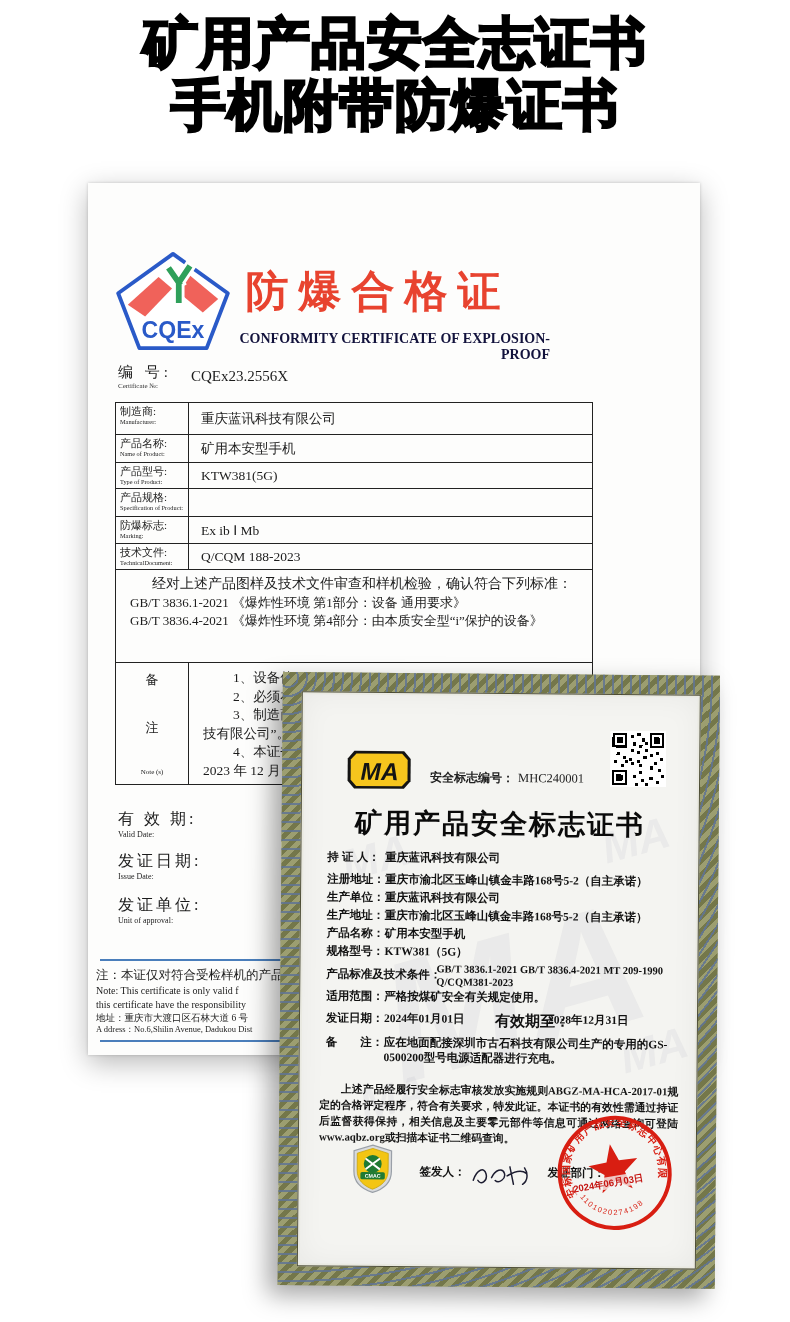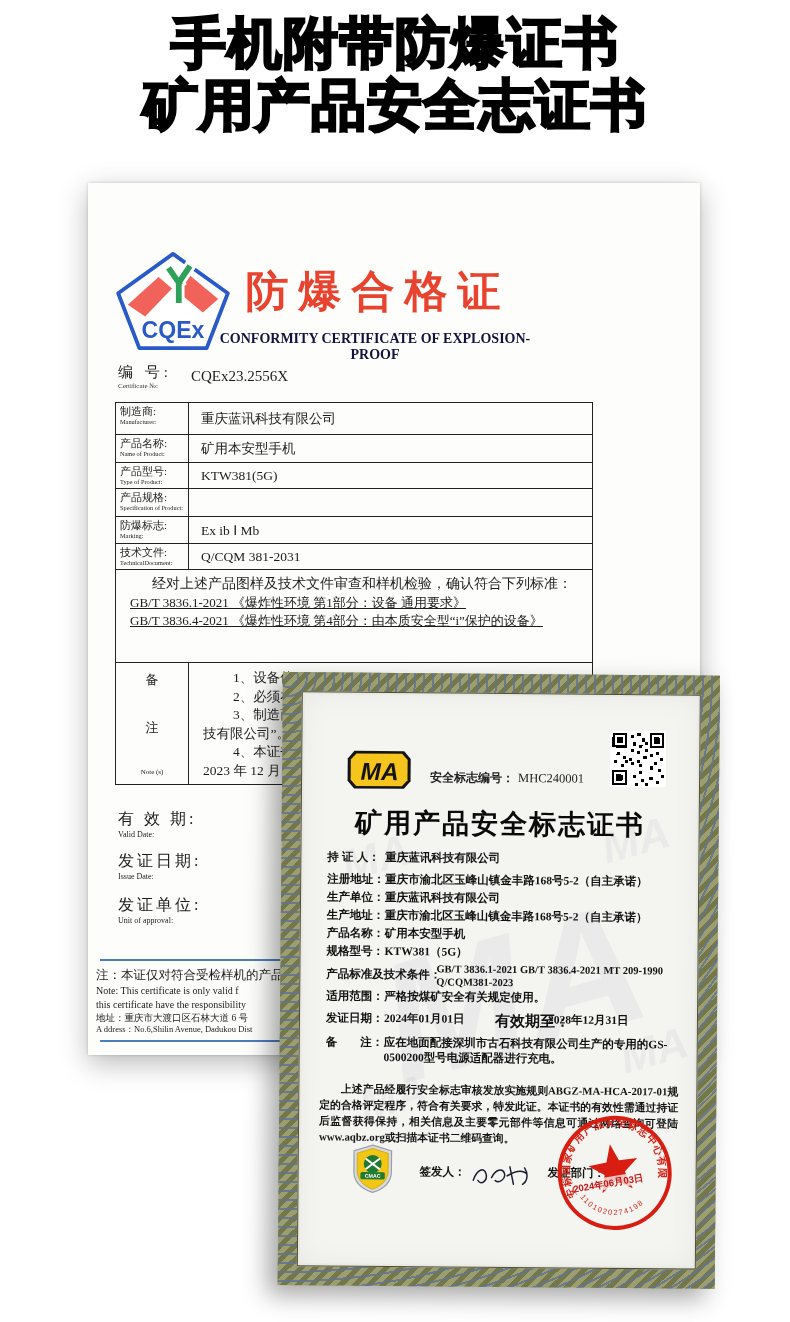--- a/index.html
+++ b/index.html
@@ -21,21 +21,21 @@
     background:#fdfdfc;z-index:1;
     box-shadow:0 8px 26px rgba(0,0,0,.28),0 0 3px rgba(0,0,0,.18);
     font-family:"Liberation Serif",serif;color:#1c1c1c;
   }
   .cqex-logo{position:absolute;left:26px;top:68px;width:118px;height:100px;}
   .cqex-title{
     position:absolute;left:140px;top:80px;width:300px;text-align:center;
     font-size:43px;font-weight:bold;color:#e8432f;letter-spacing:10px;
   }
   .cqex-subtitle{
-    position:absolute;left:112px;top:148px;width:350px;text-align:center;
+    position:absolute;left:112px;top:148px;width:350px;text-align:right;
     font-size:14px;font-weight:bold;color:#12123c;
   }
   .certno{position:absolute;left:30px;top:180px;}
   .lbl-cn{font-size:15px;letter-spacing:4px;}
   .lbl-en{font-size:7px;color:#333;}
   .certno-value{position:absolute;left:103px;top:185px;font-size:15px;}
   .cqex-table{
     position:absolute;left:27px;top:219px;width:476px;
     border:1.5px solid #222;
   }
@@ -48,21 +48,21 @@
   .tlabel .cn{font-size:11px;line-height:13px;}
   .tlabel .en{font-size:6.3px;line-height:7px;color:#222;}
   .tvalue{
     flex:1;display:flex;align-items:center;padding-left:12px;
     font-size:13.5px;box-sizing:border-box;
   }
   .h31{height:31px}.h27{height:27px}.h25{height:25px}.h26{height:26px}.h24{height:24px}
   .tstd{border-top:1px solid #222;height:88px;padding:4px 8px 0 8px;box-sizing:content-box;}
   .std-cn{font-size:14px;text-indent:2em;line-height:20px;}
   .std-en{font-size:8.8px;line-height:12px;color:#111;}
-  .std-item{font-size:13px;line-height:18px;margin-left:6px;text-decoration:underline;}
+  .std-item{font-size:13px;line-height:18px;margin-left:6px;}
   .tnotes{display:flex;border-top:1px solid #222;height:121px;}
   .notes-label{display:flex;flex-direction:column;align-items:center;justify-content:space-between;padding:10px 0 8px 0;}
   .notes-label .cn{font-size:13px;}
   .notes-label .en{font-size:7px;}
   .notes-value{display:block;padding:6px 0 0 0;}
   .nline{font-size:13.5px;line-height:18.5px;white-space:nowrap;overflow:hidden;}
   .ind-a{padding-left:44px;}
   .ind-b{padding-left:14px;}
   .dateblock{position:absolute;left:30px;}
   .dateblock .big{font-size:16px;letter-spacing:3px;}
@@ -127,22 +127,22 @@
   .signature{width:64px;height:28px;vertical-align:top;margin:0 8px 0 4px;}
   .dept{margin-left:6px;}
   .ma-seal{position:absolute;left:256px;top:418px;width:120px;height:120px;transform:rotate(-10deg);}
 </style>
 </head>
 <body>
 
 <div>
 
   <header class="titles">
+    <div class="title-line">矿用产品安全志证书</div>
     <div class="title-line">手机附带防爆证书</div>
-    <div class="title-line">矿用产品安全志证书</div>
   </header>
 
   <section class="cqex">
 
     <svg class="cqex-logo" viewBox="0 0 120 104">
       <polygon points="60,3 117,44 95,101 25,101 3,44" fill="#ffffff" stroke="#2a5ac8" stroke-width="4" stroke-linejoin="round"></polygon>
       <polygon points="13,56 45,27 59,39 31,68" fill="#f0625a"></polygon>
       <polygon points="61,39 77,25 107,50 91,64" fill="#f0625a"></polygon>
       <path d="M57,20 L66,33 M76,18 L66,33 L66,51" stroke="#ffffff" stroke-width="12" fill="none" stroke-linecap="square"></path>
       <path d="M57,20 L66,33 M76,18 L66,33 L66,51" stroke="#2fa05a" stroke-width="6" fill="none" stroke-linecap="square"></path>
@@ -191,21 +191,21 @@
             <div class="cn">防爆标志:</div>
             <div class="en">Marking:</div>
           </div>
         <div class="tvalue">Ex ib Ⅰ Mb</div>
       </div>
       <div class="trow h25">
         <div class="tlabel">
             <div class="cn">技术文件:</div>
             <div class="en">TechnicalDocument:</div>
           </div>
-        <div class="tvalue">Q/CQM 381-2031</div>
+        <div class="tvalue">Q/CQM 188-2023</div>
       </div>
 
       <div class="tstd">
         <div class="std-cn">经对上述产品图样及技术文件审查和样机检验，确认符合下列标准：</div>
         <div class="std-item">GB/T 3836.1-2021 《爆炸性环境 第1部分：设备 通用要求》</div>
         <div class="std-item">GB/T 3836.4-2021 《爆炸性环境 第4部分：由本质安全型“i”保护的设备》</div>
       </div>
 
       <div class="tnotes">
         <div class="tlabel notes-label">

